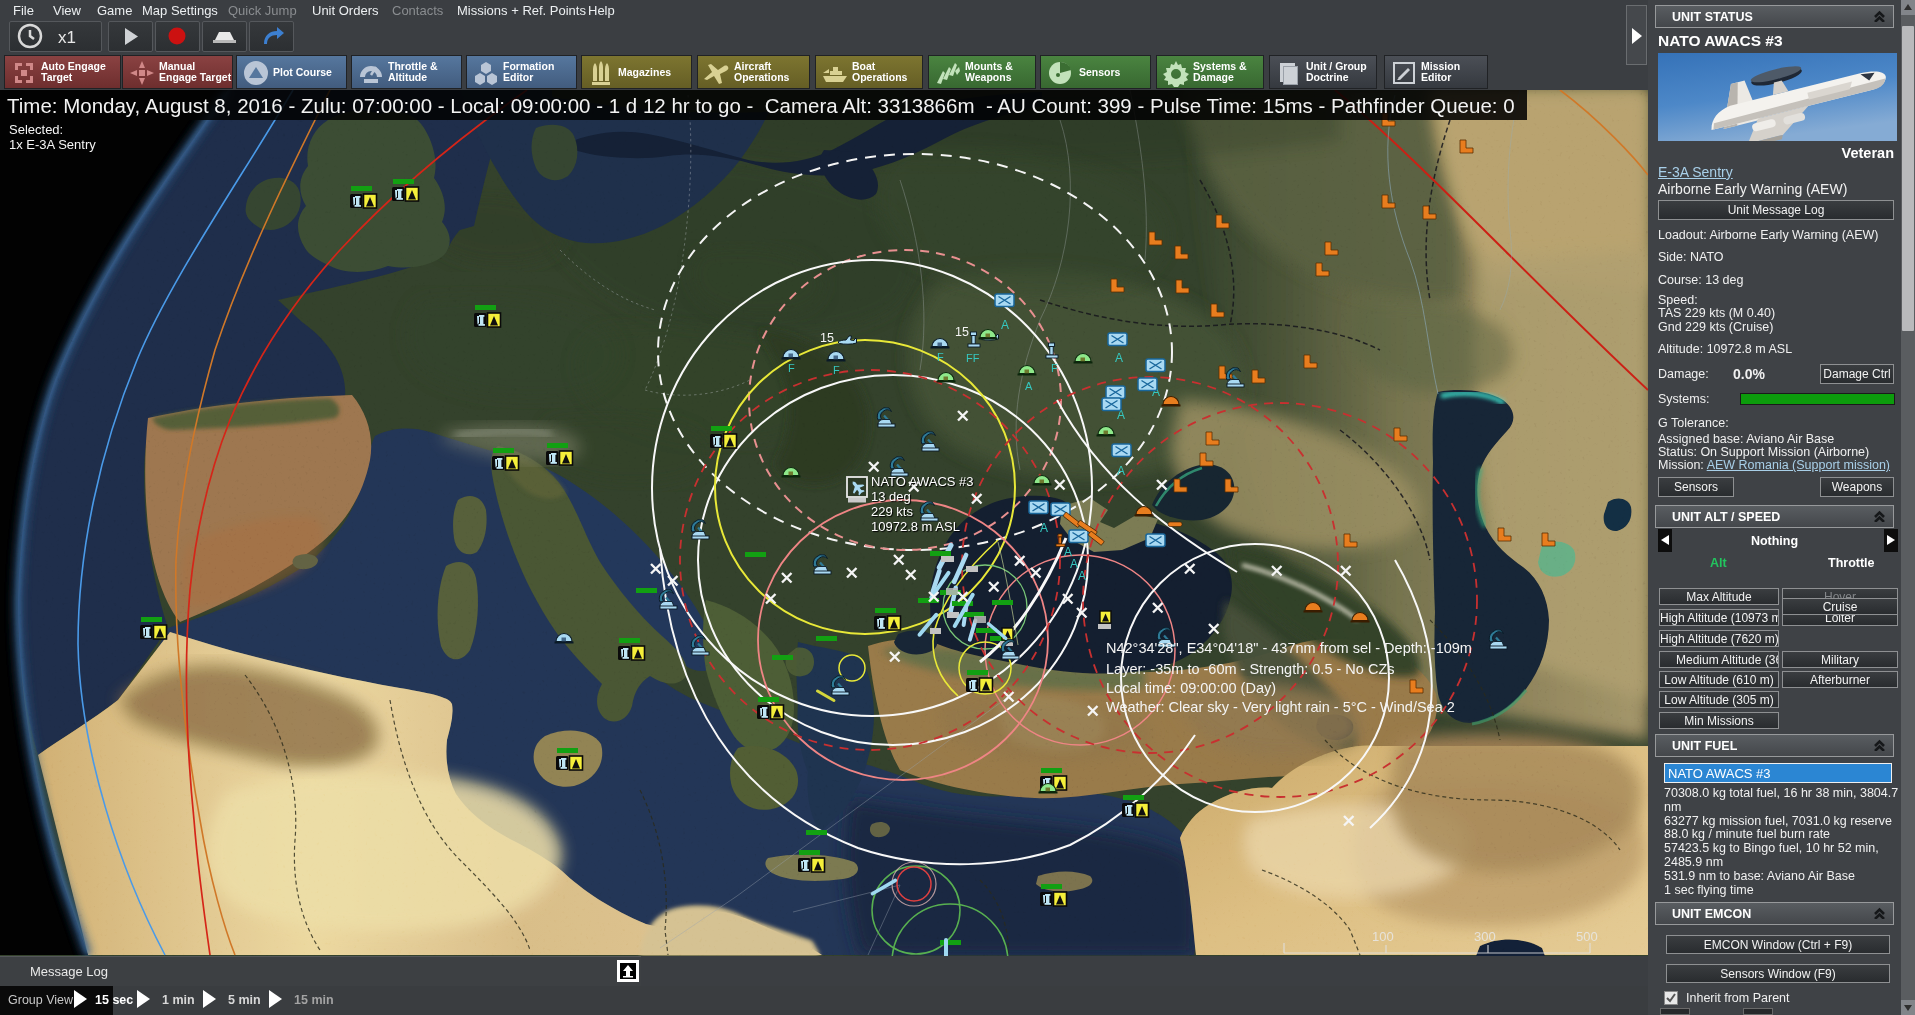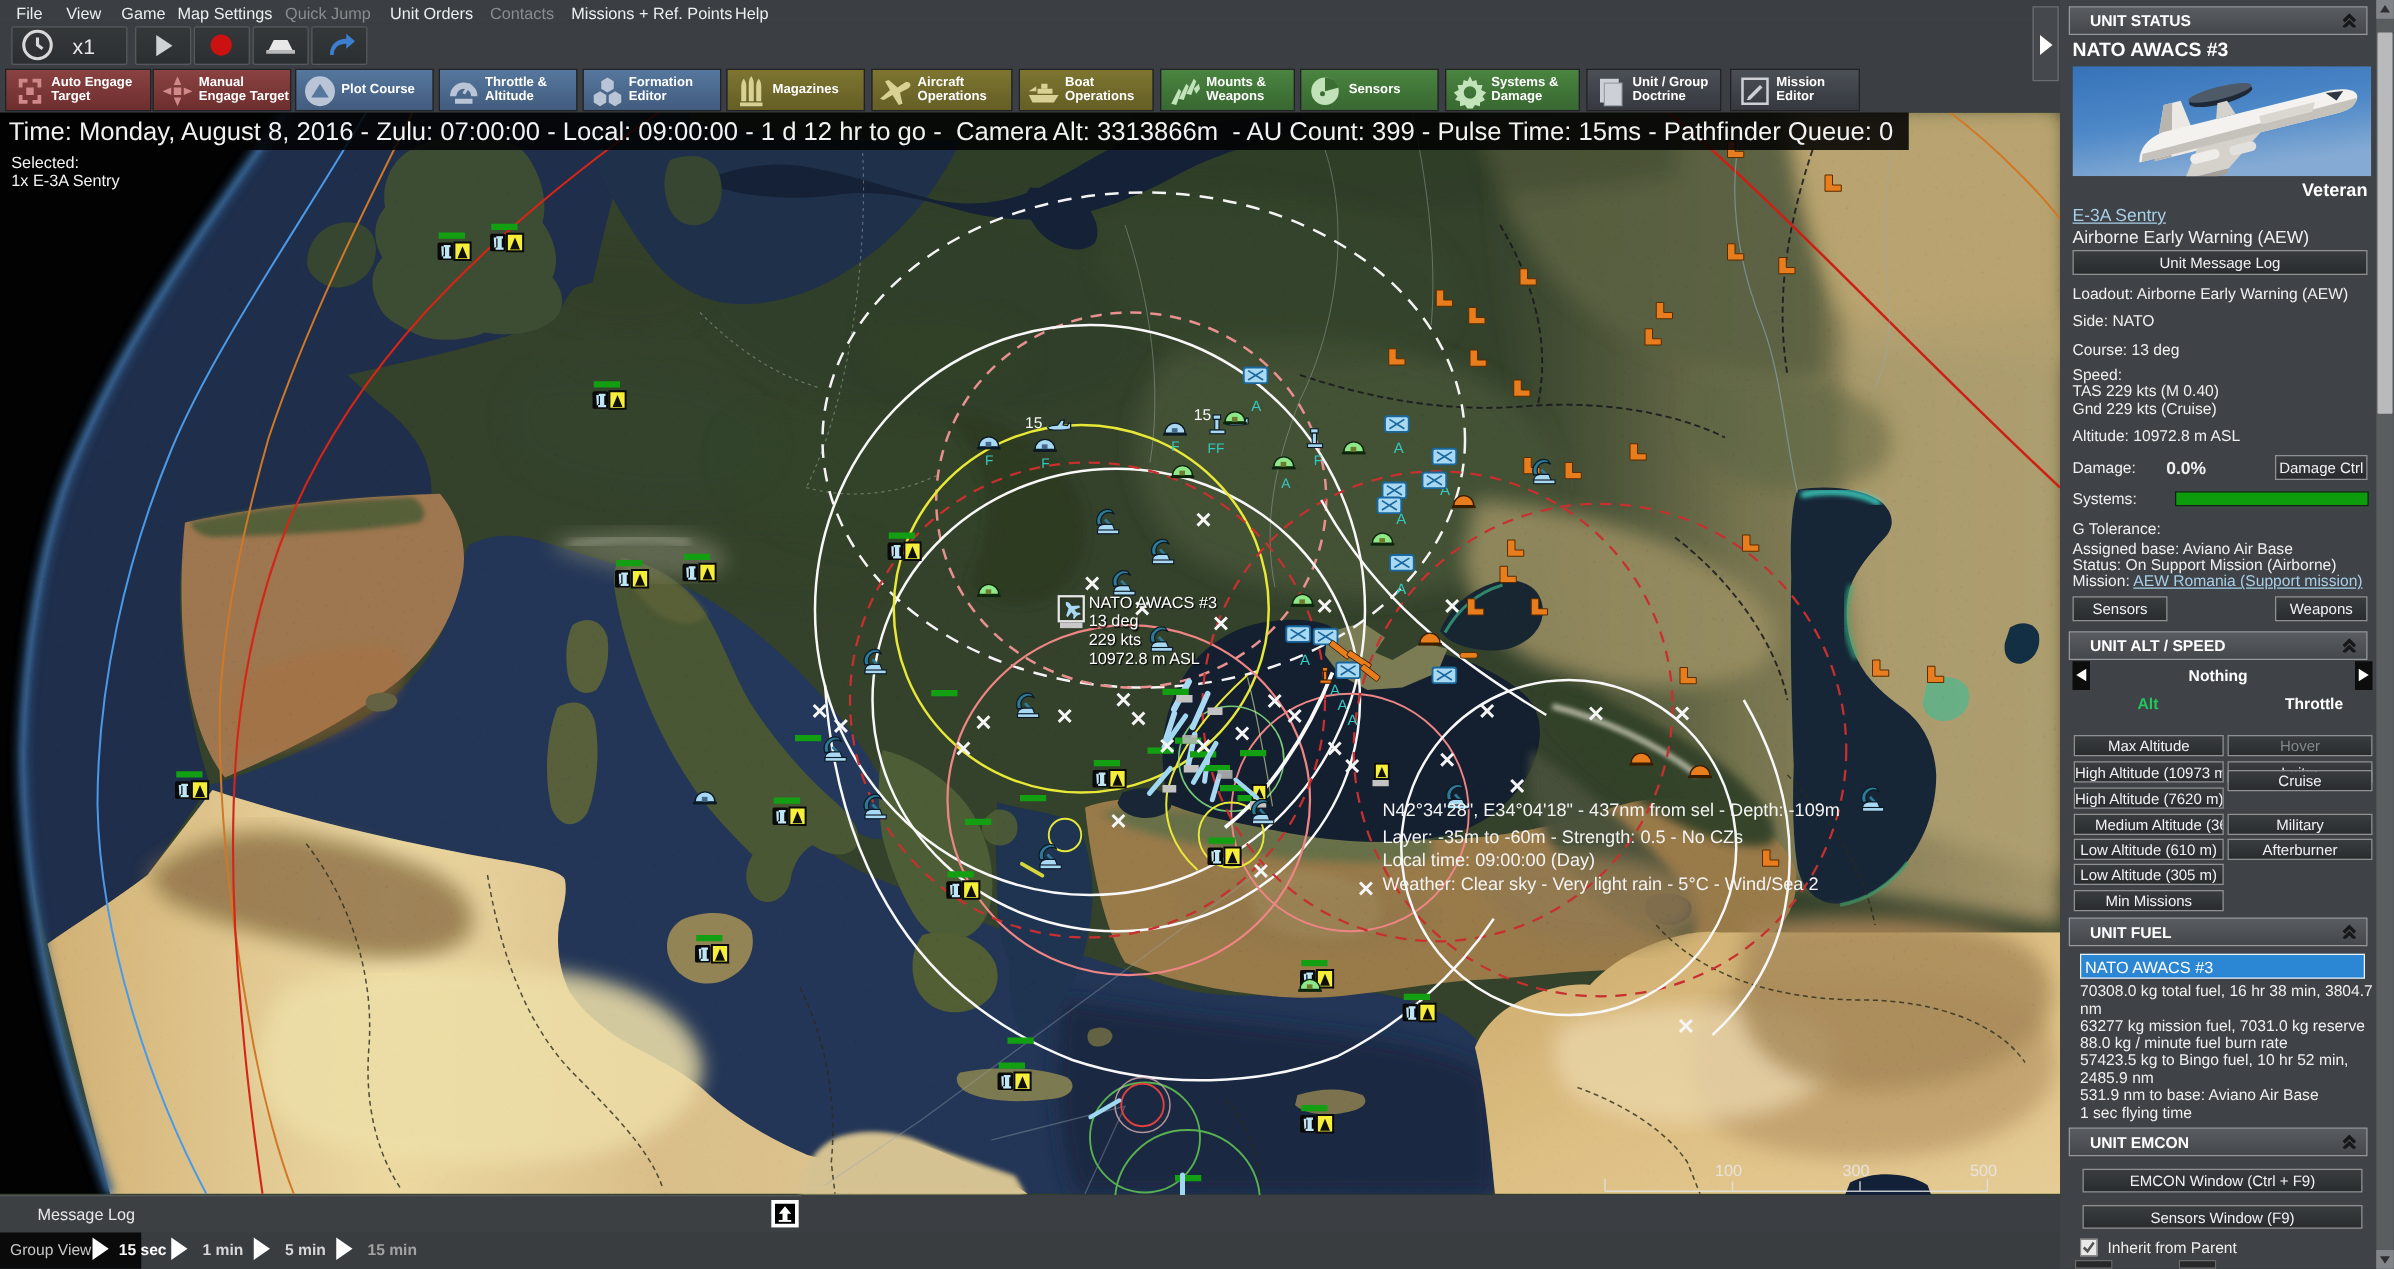--- a/index.html
+++ b/index.html
@@ -837,21 +837,21 @@
   <div class="abs" style="left:180px;top:556px;font-weight:bold;color:#fff;">Throttle</div>
   <div class="sbtn altbtn" style="top:588px;">Max Altitude</div>
   <div class="sbtn altbtn" style="top:609px;">High Altitude (10973 m</div>
   <div class="sbtn altbtn" style="top:630px;">High Altitude (7620 m)</div>
   <div class="sbtn altbtn" style="top:651px;padding-left:16px;">Medium Altitude (3658</div>
   <div class="sbtn altbtn" style="top:671px;">Low Altitude (610 m)</div>
   <div class="sbtn altbtn" style="top:691px;">Low Altitude (305 m)</div>
   <div class="sbtn altbtn" style="top:712px;">Min Missions</div>
   <div class="sbtn thrbtn" style="top:588px;color:#84878a;">Hover</div>
   <div class="sbtn thrbtn" style="top:609px;">Loiter</div>
-  <div class="sbtn thrbtn" style="top:616px;">Cruise</div>
+  <div class="sbtn thrbtn" style="top:598px;">Cruise</div>
   <div class="sbtn thrbtn" style="top:651px;">Military</div>
   <div class="sbtn thrbtn" style="top:671px;">Afterburner</div>
 
   <div class="phead" style="top:734px;">
       <span>UNIT FUEL</span>
       <svg class="chev" width="13" height="14">
         <path d="M2 7 L6.5 2.5 L11 7 M2 12 L6.5 7.5 L11 12" stroke="#16181a" stroke-width="2.6" fill="none"></path>
       </svg>
     </div>
   <div class="abs" style="left:16px;top:763px;width:228px;height:20px;border:1px solid #f0f0f0;background:#2b86d3;">

